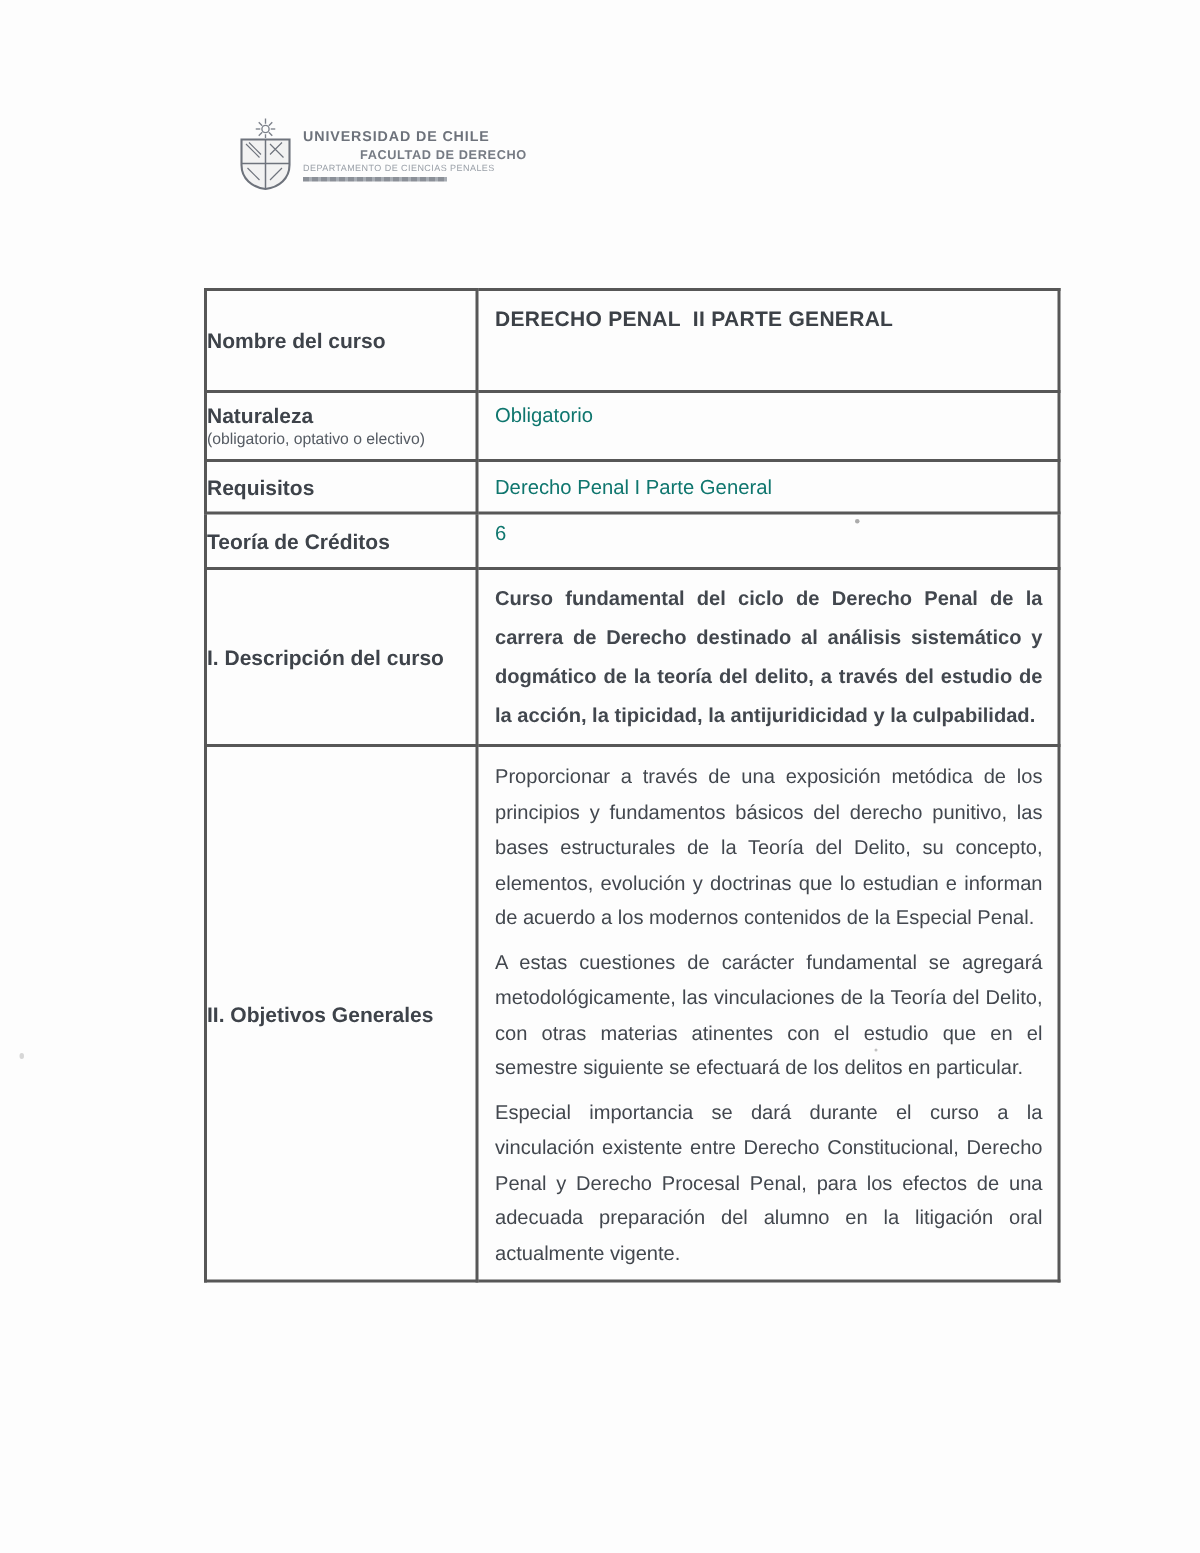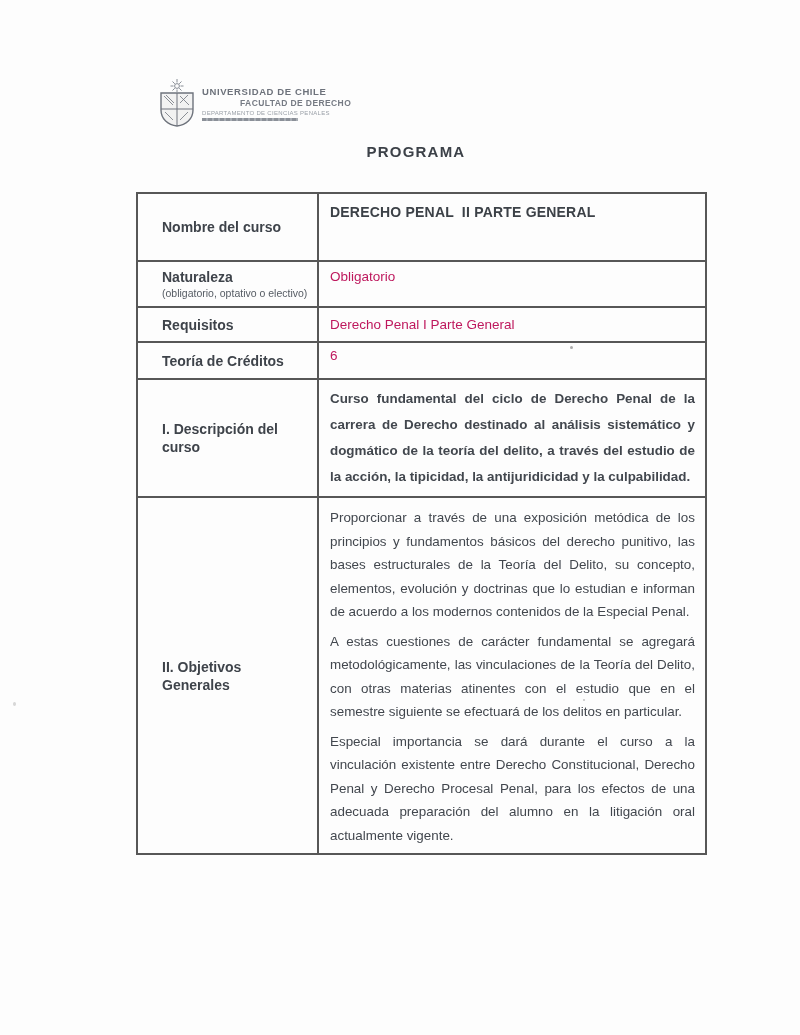--- a/index.html
+++ b/index.html
@@ -63,39 +63,39 @@
     top: 192px;
     width: 571px;
     border-collapse: collapse;
     table-layout: fixed;
   }
   .program-table td {
     border: 2px solid #575757;
     vertical-align: middle;
     background: #fdfdfd;
   }
-  td.label-cell { padding: 6px 8px 6px 24px; }
+  td.label-cell { padding: 6px 8px 6px 0; }
   td.value-cell { padding: 6px 10px 6px 11px; }
 
   .row-label {
     font-size: 14px;
     font-weight: bold;
     color: #3e434a;
     line-height: 18px;
   }
   .row-sublabel {
     font-size: 10.5px;
     font-weight: normal;
     color: #555b63;
     line-height: 13px;
     margin-top: 1px;
   }
   .value-text {
     font-size: 13.5px;
-    color: #be185d;
+    color: #0f766e;
   }
   .course-name {
     font-size: 14px;
     font-weight: bold;
     letter-spacing: 0.2px;
     color: #3c4147;
     white-space: pre-wrap;
   }
   td.v-top { vertical-align: top; }
   td.pt10 { padding-top: 10px; }
@@ -145,21 +145,20 @@
       </g>
     </svg>
     <div class="logo-text">
       <div class="logo-line1">UNIVERSIDAD DE CHILE</div>
       <div class="logo-line2">FACULTAD DE DERECHO</div>
       <div class="logo-line3">DEPARTAMENTO DE CIENCIAS PENALES</div>
       <div class="logo-rule"></div>
     </div>
   </div>
 
-  <div class="doc-title">PROGRAMA</div>
 
   <table class="program-table">
     <colgroup>
       <col style="width:181px">
       <col>
     </colgroup>
     <tbody>
       <tr>
         <td class="label-cell" style="height:68px">
           <div class="row-label">Nombre del curso</div>

